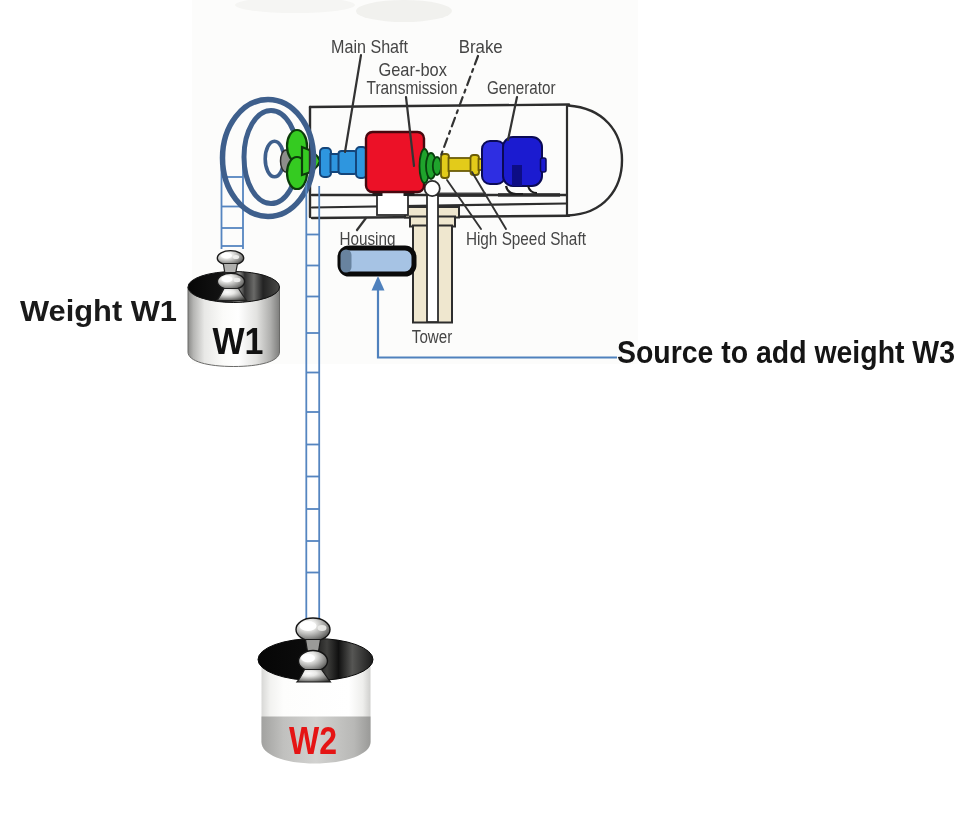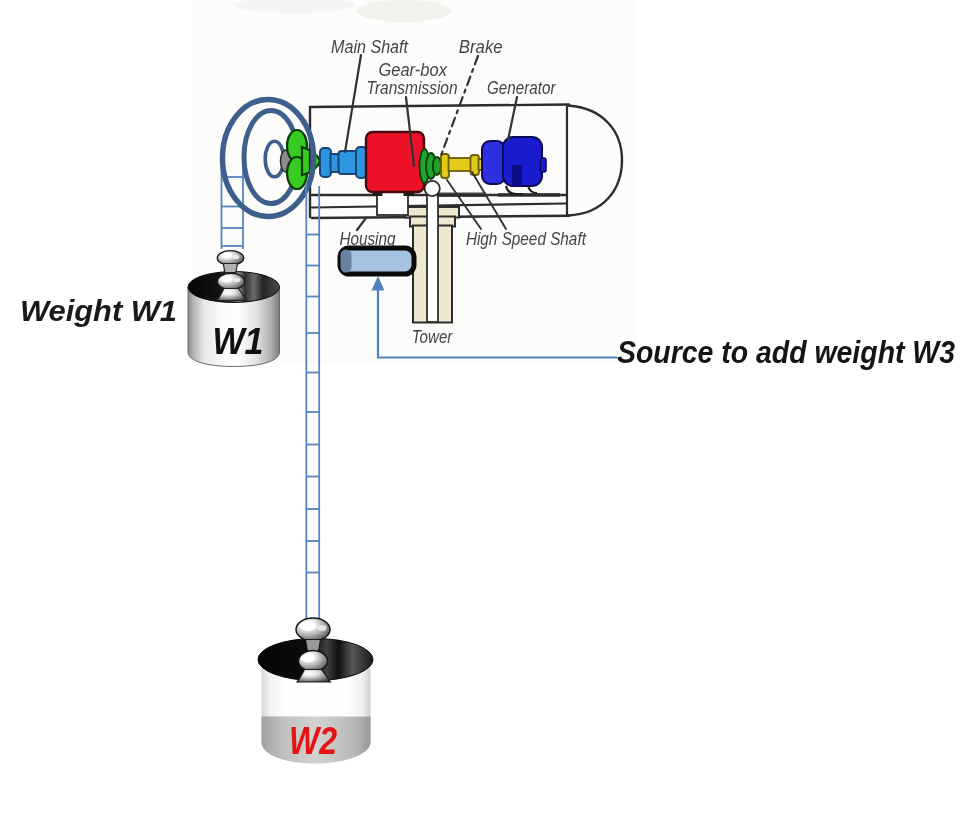--- a/index.html
+++ b/index.html
@@ -1,16 +1,16 @@
 <!DOCTYPE html>
 <html><head>
 <meta charset="utf-8">
 <style>
 html,body{margin:0;padding:0;background:#ffffff;}
-#page{position:relative;width:974px;height:825px;overflow:hidden;font-family:"Liberation Sans",sans-serif;font-style:italic;}
+#page{position:relative;width:974px;height:825px;overflow:hidden;font-family:"Liberation Sans",sans-serif;}
 </style>
 </head>
 <body>
 <div id="page">
 <svg width="974" height="825" viewBox="0 0 974 825">
 <defs>
 <linearGradient id="chromeBody" x1="0" y1="0" x2="1" y2="0">
  <stop offset="0" stop-color="#8a8a88"></stop>
           <stop offset="0.06" stop-color="#b5b5b3"></stop>
  <stop offset="0.18" stop-color="#e8e8e6"></stop>

